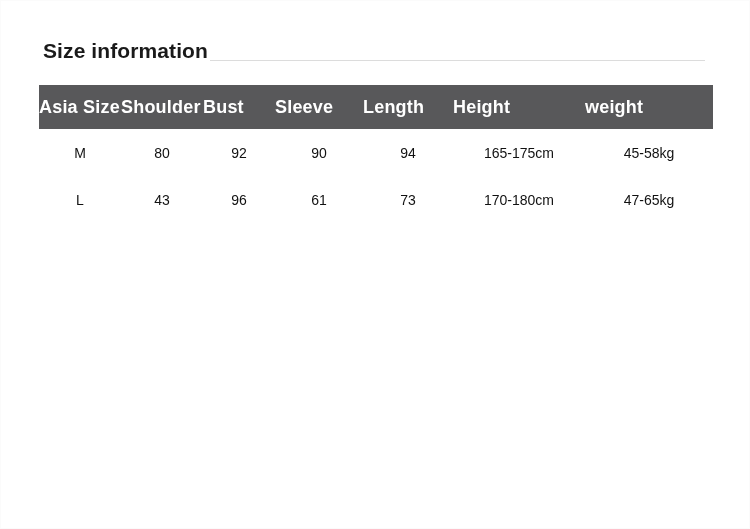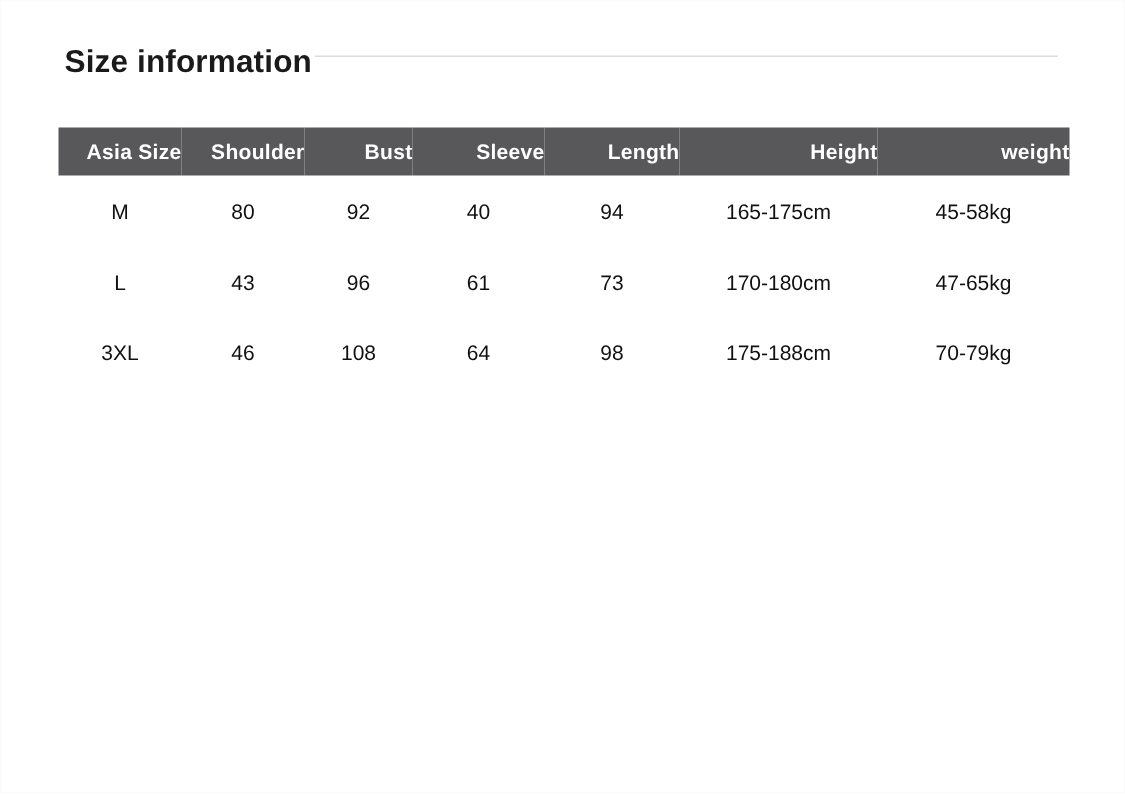--- a/index.html
+++ b/index.html
@@ -25,21 +25,21 @@
   }
 
   
   .title-row {
     position: absolute;
     left: 42px;
     top: 30px;
     right: 44px;
     height: 30px;
     display: flex;
-    align-items: flex-start;
+    align-items: flex-end;
   }
 
   .title-text {
     font-size: 21px;
     font-weight: bold;
     color: #1a1a1a;
     letter-spacing: 0.1px;
     white-space: nowrap;
     line-height: 1;
   }
@@ -58,25 +58,25 @@
     left: 38px;
     top: 84px;
     width: 674px;
     border-collapse: collapse;
     table-layout: fixed;
   }
 
   .size-table thead th {
     background: #58585a;
     color: #ffffff;
-    font-size: 14px;
+    font-size: 18px;
     font-weight: bold;
-    height: 32px;
+    height: 44px;
     padding: 0;
-    text-align: right;
+    text-align: left;
     vertical-align: middle;
     letter-spacing: 0.2px;
     white-space: nowrap;
   }
 
   .size-table tbody td {
     color: #111111;
     font-size: 14px;
     font-weight: normal;
     height: 47px;
@@ -124,39 +124,30 @@
         <th>Length</th>
         <th>Height</th>
         <th>weight</th>
       </tr>
     </thead>
     <tbody>
       <tr>
         <td>M</td>
         <td>80</td>
         <td>92</td>
-        <td>40</td>
+        <td>90</td>
         <td>94</td>
         <td>165-175cm</td>
         <td>45-58kg</td>
       </tr>
       <tr>
         <td>L</td>
         <td>43</td>
         <td>96</td>
         <td>61</td>
         <td>73</td>
         <td>170-180cm</td>
         <td>47-65kg</td>
       </tr>
-      <tr>
-        <td>3XL</td>
-        <td>46</td>
-        <td>108</td>
-        <td>64</td>
-        <td>98</td>
-        <td>175-188cm</td>
-        <td>70-79kg</td>
-      </tr>
     </tbody>
   </table>
 
 </div>
 
 </body></html>

